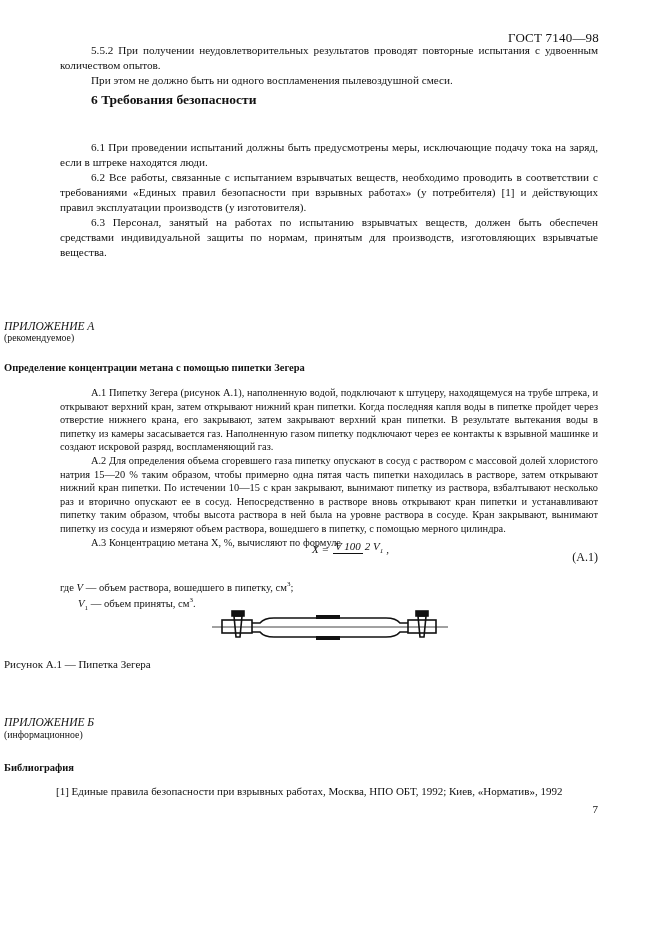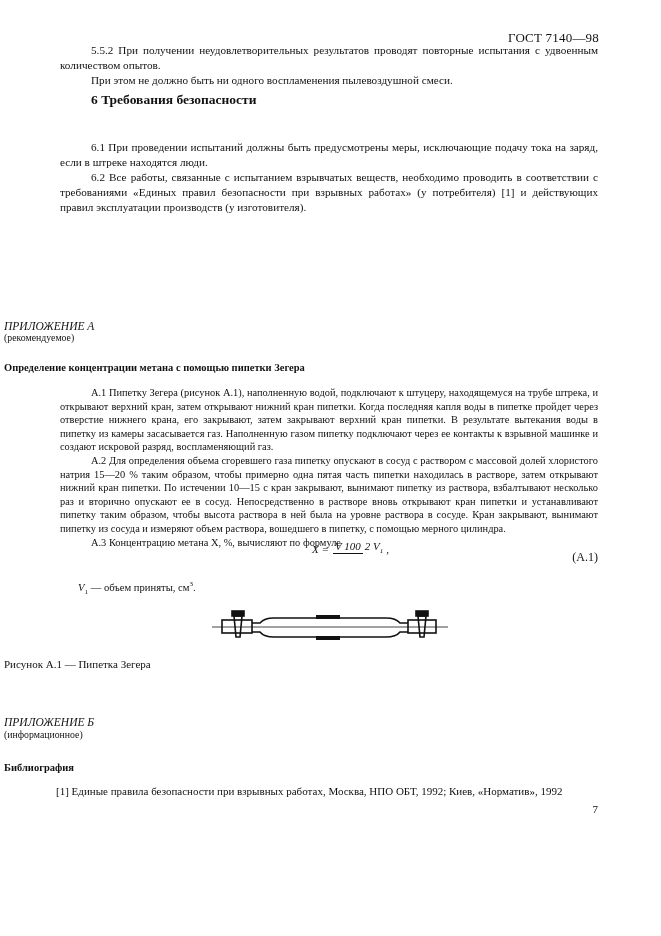--- a/index.html
+++ b/index.html
@@ -36,20 +36,21 @@
 <div class="abs block" style="top:43px;">
   <p>5.5.2 При получении неудовлетворительных результатов проводят повторные испытания с удвоенным количеством опытов.</p>
   <p>При этом не должно быть ни одного воспламенения пылевоздушной смеси.</p>
 </div>
 
 <div class="abs sec-title">6  Требования безопасности</div>
 
 <div class="abs block" style="top:140px;">
   <p>6.1  При проведении испытаний должны быть предусмотрены меры, исключающие подачу тока на заряд, если в штреке находятся люди.</p>
   <p>6.2 Все работы, связанные с испытанием взрывчатых веществ, необходимо проводить в соответствии с требованиями «Единых правил безопасности при взрывных работах» (у потребителя) [1] и действующих правил эксплуатации производств (у изготовителя).</p>
+  <p>6.3  Персонал, занятый на работах по испытанию взрывчатых веществ, должен быть обеспечен средствами  индивидуальной защиты по нормам, принятым для производств, изготовляющих взрывчатые вещества.</p>
 </div>
 
 <div class="abs center app-title" style="top:320px;">ПРИЛОЖЕНИЕ А</div>
 <div class="abs center app-sub" style="top:332px;">(рекомендуемое)</div>
 <div class="abs center app-head" style="top:362px;">Определение концентрации метана с помощью пипетки Зегера</div>
 
 <div class="abs block small" style="top:386px;">
   <p>А.1  Пипетку Зегера (рисунок А.1), наполненную водой, подключают к штуцеру, находящемуся на трубе штрека, и открывают верхний кран, затем открывают нижний кран пипетки. Когда последняя капля воды в пипетке пройдет через отверстие нижнего крана, его закрывают, затем закрывают верхний кран пипетки. В результате вытекания воды в пипетку из камеры засасывается газ. Наполненную газом пипетку подключают через ее контакты к взрывной машинке и создают искровой разряд, воспламеняющий газ.</p>
   <p>А.2 Для определения объема сгоревшего газа пипетку опускают в сосуд с раствором с массовой долей хлористого натрия 15—20 % таким образом, чтобы примерно одна пятая часть пипетки находилась в растворе, затем открывают нижний кран пипетки. По истечении 10—15 с кран закрывают, вынимают пипетку из раствора, взбалтывают несколько раз и вторично опускают ее в сосуд. Непосредственно в растворе вновь открывают кран пипетки и устанавливают пипетку таким образом, чтобы высота раствора в ней была на уровне раствора в сосуде. Кран закрывают, вынимают пипетку из сосуда и измеряют объем раствора, вошедшего в пипетку, с помощью мерного цилиндра.</p>
   <p>А.3  Концентрацию метана X, %,  вычисляют по формуле</p>
@@ -59,20 +60,24 @@
   <span>X =</span>
   <span class="frac">
     <span class="num">V 100</span>
     <span class="den"><span>2 V</span><sub>1</sub></span>
   </span>
   <span style="font-style:normal;margin-left:1px;">,</span>
 </div>
 <div class="abs eqno">(А.1)</div>
 
 <div class="abs where">
+  <div>
+    <span>где</span>
+    <i>V</i><span> — объем раствора, вошедшего в пипетку, см</span><sup>3</sup><span>;</span>
+  </div>
   <div style="padding-left:18px;">
     <i>V</i><sub>1</sub><span> — объем приняты, см</span><sup>3</sup><span>.</span>
   </div>
 </div>
 
 <div class="abs fig">
   <svg width="236" height="40" viewBox="0 0 236 40">
     <g fill="none" stroke="#111" stroke-width="1.6">
 
       <line x1="0" y1="21" x2="236" y2="21" stroke-width="0.8"></line>

